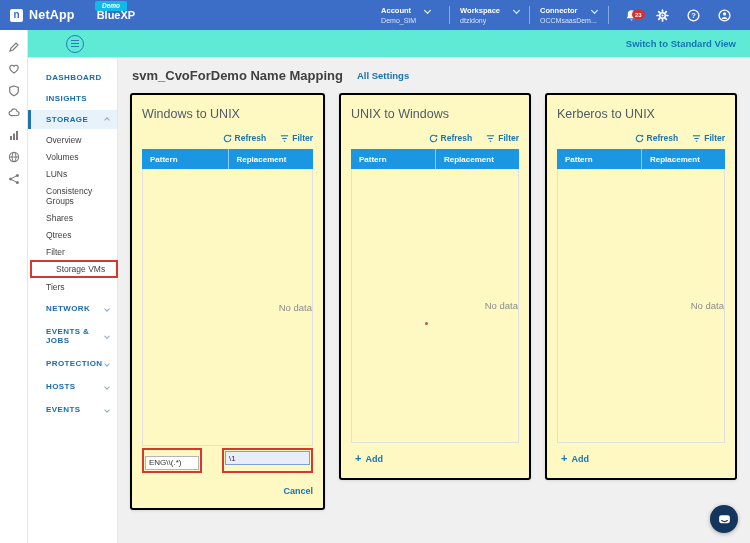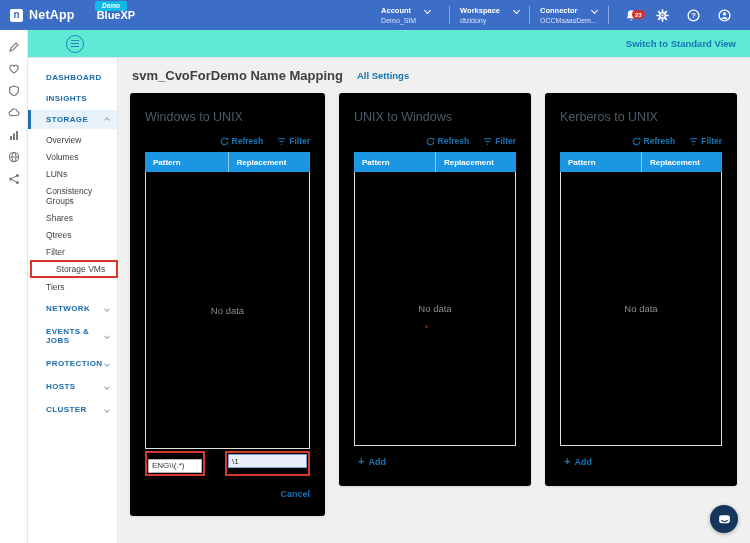--- a/index.html
+++ b/index.html
@@ -45,30 +45,30 @@
   .nav-head.active { background:#e8f2fa; border-left:3px solid #1f72ad; padding-left:15px; }
   .sub { padding:3.5px 8px 3.5px 18px; color:#3f3f3f; font-size:8.5px; cursor:pointer; }
   .sub.annotated { border:2px solid #d5382c; padding:2px 6px 2px 24px; margin:0 -1px 0 2px; }
 
   
   .main { flex:1; background:#f0f0f0; padding:8px 12px 0 12px; overflow:hidden; }
   .page-head { display:flex; align-items:center; gap:14px; padding:2px 0 10px 2px; }
   .page-title { font-size:13px; font-weight:600; color:#404040; }
   .all-settings { color:#1774b5; font-size:9.5px; font-weight:bold; cursor:pointer; }
   .cards { display:flex; gap:14px; align-items:flex-start; }
-  .card { background:#000000; border:5px solid #000000; border-radius:3px; box-shadow:0 1px 3px rgba(0,0,0,.10); padding:12px 10px 10px; }
+  .card { background:#fef9c3; border:2px solid #000000; border-radius:3px; box-shadow:0 1px 3px rgba(0,0,0,.10); padding:12px 10px 10px; }
   .card.c1 { width:195px; }
   .card.c2, .card.c3 { width:192px; }
   .card-title { font-size:12.5px; color:#4f5b66; }
   .card-actions { display:flex; justify-content:flex-end; gap:14px; margin:12px 0 6px; }
   .action { display:flex; align-items:center; gap:3px; color:#1774b5; font-size:8.5px; font-weight:bold; cursor:pointer; }
   .thead { display:flex; background:#1b96e3; color:#fff; height:20px; align-items:center; font-size:8px; font-weight:bold; }
   .th { width:50%; padding-left:8px; }
   .th + .th { border-left:1px solid rgba(255,255,255,.5); height:100%; display:flex; align-items:center; }
-  .tbody { border:1px solid #e0e0e0; border-top:none; position:relative; display:flex; align-items:center; justify-content:center; }
+  .tbody { border:1px solid #e0e0e0; border-top:none; position:relative; display:flex; align-items:center; justify-content:flex-end; }
   .tbody.tall { height:277px; }
   .tbody.short { height:274px; }
   .no-data { color:#8c8c8c; font-size:9.5px; }
   .stray-dot { position:absolute; left:44%; top:56%; width:3px; height:3px; border-radius:50%; background:rgba(150,40,40,.75); }
   .inputs-row { display:flex; gap:20px; margin-top:2px; }
   .ann-box { border:2px solid #d5382c; padding:1px; }
   .ann-box.p1 { width:60px; }
   .ann-box.p2 { flex:1; display:flex; }
   .fld { border:1px solid #b5b5b5; height:14px; font-size:8px; width:100%; padding:0 3px; font-family:"Liberation Sans", sans-serif; color:#333; }
   .fld.focused { border:1px solid #7aa0d4; background:#e8edf9; }
@@ -251,21 +251,21 @@
           </div>
         <div class="nav-head" style="margin-top:4px">
             <span>PROTECTION</span>
             <span class="chev"></span>
           </div>
         <div class="nav-head" style="margin-top:4px">
             <span>HOSTS</span>
             <span class="chev"></span>
           </div>
         <div class="nav-head" style="margin-top:4px">
-            <span>CLUSTER</span>
+            <span>EVENTS</span>
             <span class="chev"></span>
           </div>
       </div>
 
       <div class="main">
         <div class="page-head">
           <div class="page-title">svm_CvoForDemo Name Mapping</div>
           <div class="all-settings">All Settings</div>
         </div>
 

